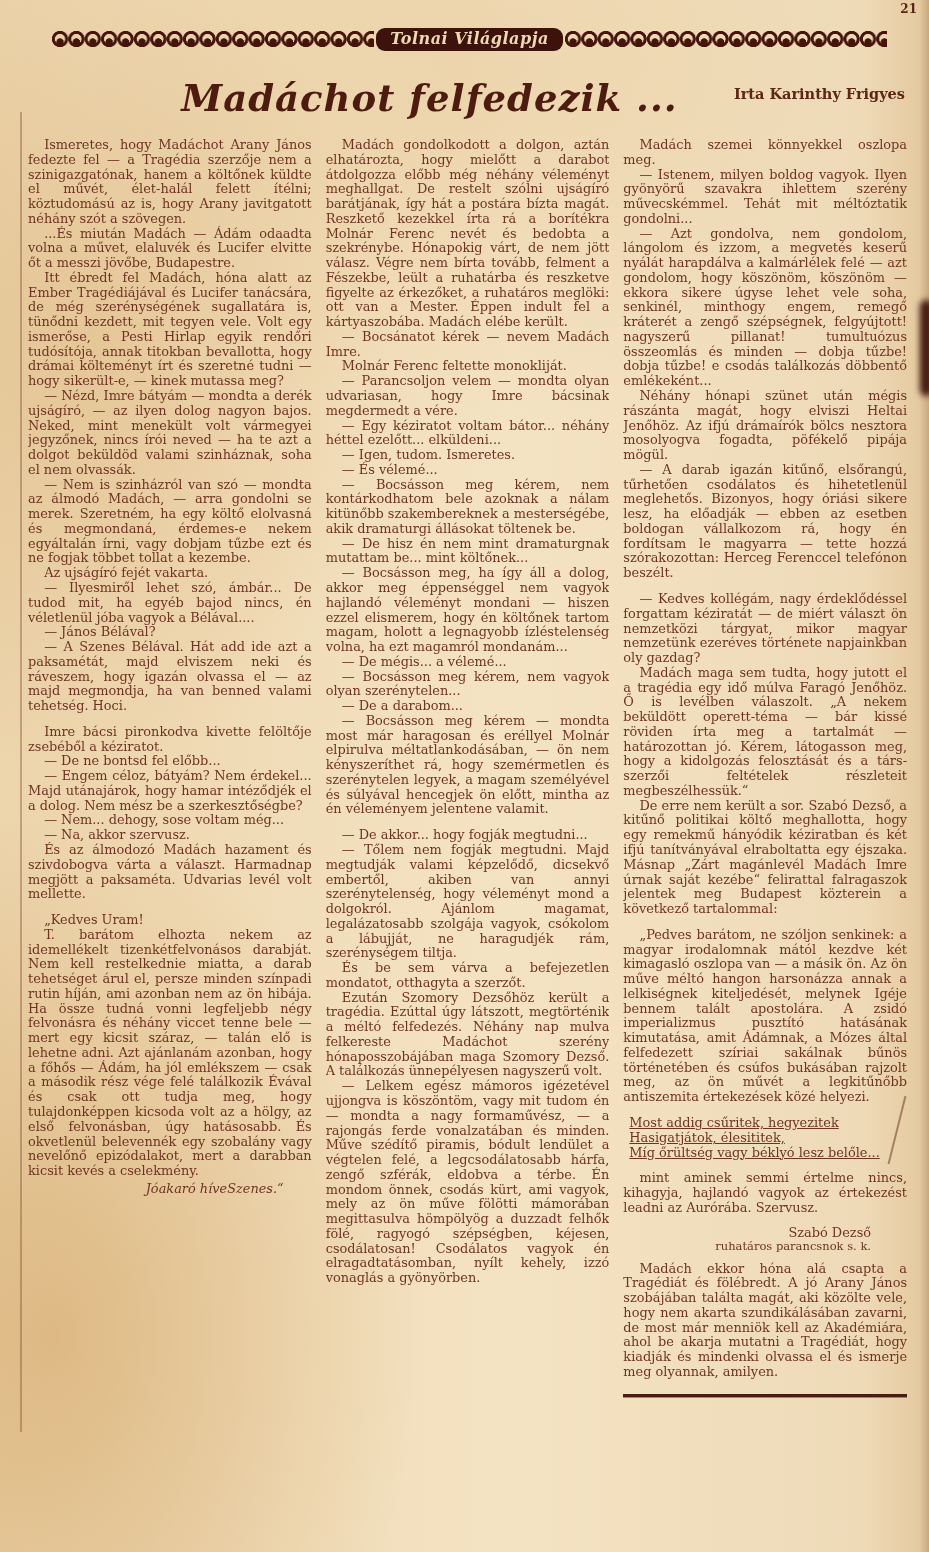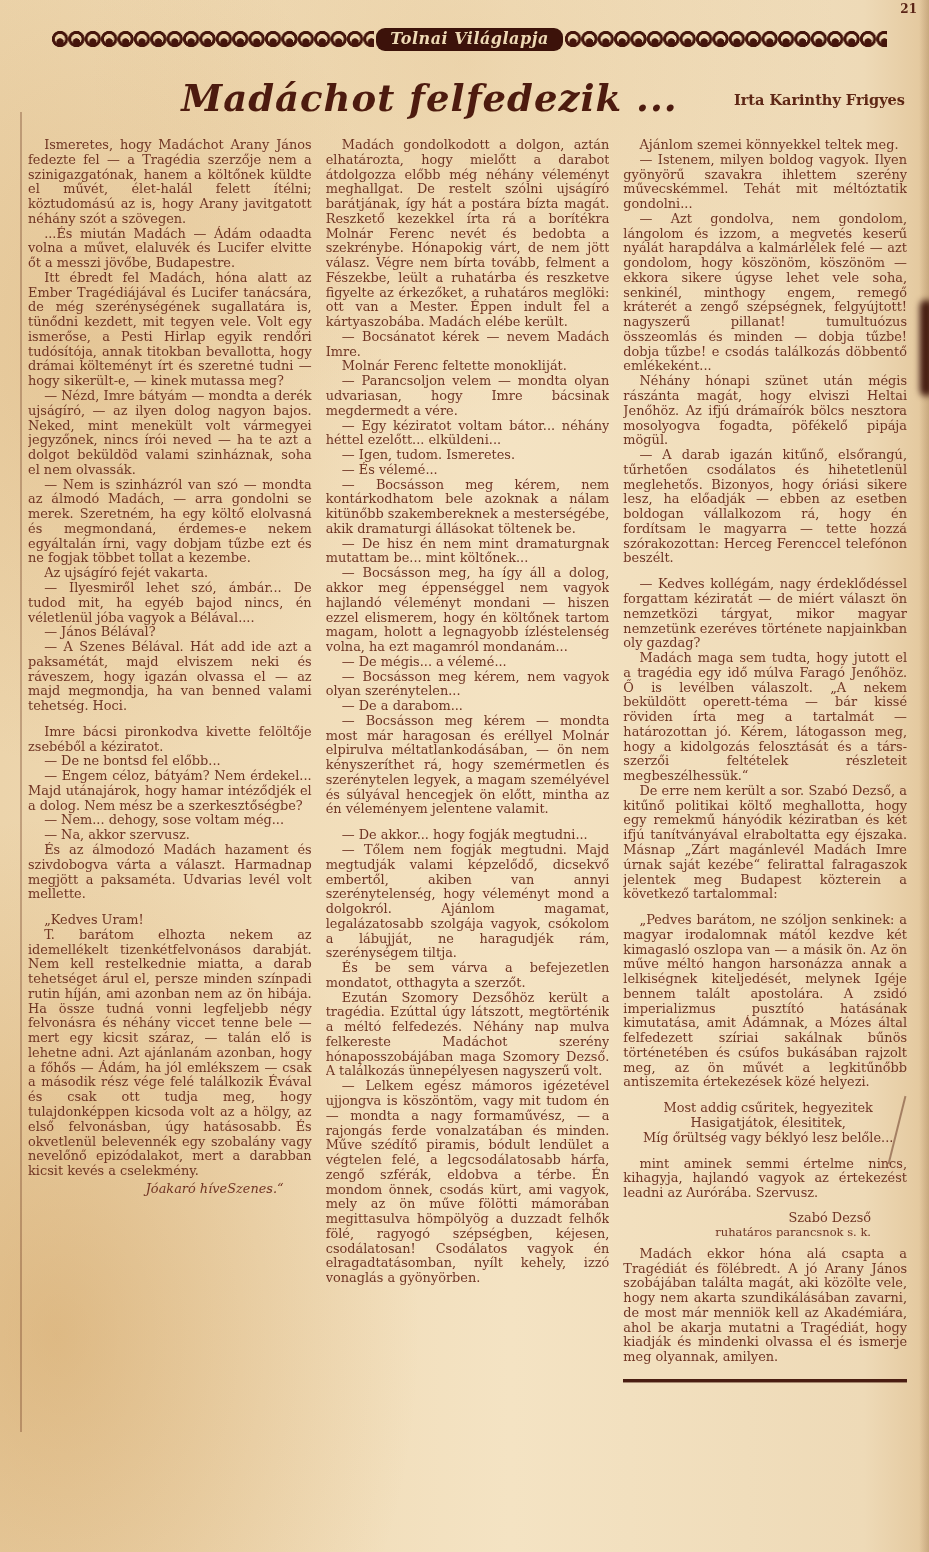--- a/index.html
+++ b/index.html
@@ -42,33 +42,33 @@
   }
   .title-row{position:relative;margin-top:25px;height:48px;}
   .article-title{
     position:absolute;left:0;right:0;text-align:center;
     transform:translateX(-35px);
     margin:0;
     font-size:37px;font-style:italic;font-weight:bold;
     letter-spacing:1px;color:#4d1b0f;
   }
   .byline{
-    position:absolute;right:24px;bottom:16px;
+    position:absolute;right:24px;bottom:22px;
     font-size:14.5px;font-weight:bold;color:#5e2715;text-align:right;
   }
   .columns{
     display:flex;gap:14px;
     padding:14px 22px 0 28px;
   }
   .col{flex:1;min-width:0;font-size:12.9px;line-height:1.145;overflow:hidden;height:1430px;}
   .p{margin:0;text-indent:1.25em;text-align:justify;}
   .mt{margin-top:11px;}
   .mt2{margin-top:8px;}
   .sig-row{display:flex;justify-content:flex-end;padding:3px 28px 0 22px;font-style:italic;}
-  .verse{margin:11px 0 0 6px;white-space:pre-line;text-align:center;}
+  .verse{margin:11px 0 0 6px;white-space:pre-line;text-align:left;text-decoration:underline;}
   .sigblock{margin-top:10px;text-align:right;padding-right:36px;}
   .sigblock .sub{font-size:11.5px;padding-right:-10px;}
   .rule{margin-top:14px;height:3px;background:#4a1d12;box-shadow:0 1px 0 rgba(74,29,18,0.45);}
   .edge-blob{
     position:absolute;right:-5px;top:300px;width:14px;height:96px;
     background:#3b120c;border-radius:6px;filter:blur(3px);
   }
   .edge-shade{
     position:absolute;right:0;top:0;width:10px;height:1552px;
     background:linear-gradient(90deg, rgba(120,80,40,0), rgba(120,80,40,0.25));
@@ -138,21 +138,21 @@
         <p class="p">— Bocsásson meg kérem, nem vagyok olyan szerénytelen...</p>
         <p class="p">— De a darabom...</p>
         <p class="p">— Bocsásson meg kérem — mondta most már haragosan és eréllyel Molnár elpirulva méltatlankodásában, — ön nem kényszeríthet rá, hogy szemérmetlen és szerénytelen legyek, a magam személyével és súlyával hencegjek ön előtt, mintha az én véleményem jelentene valamit.</p>
         <p class="p mt">— De akkor... hogy fogják megtudni...</p>
         <p class="p">— Tőlem nem fogják megtudni. Majd megtudják valami képzelődő, dicsekvő embertől, akiben van annyi szerénytelenség, hogy véleményt mond a dolgokról. Ajánlom magamat, legalázatosabb szolgája vagyok, csókolom a lábujját, ne haragudjék rám, szerénységem tiltja.</p>
         <p class="p">És be sem várva a befejezetlen mondatot, otthagyta a szerzőt.</p>
         <p class="p">Ezután Szomory Dezsőhöz került a tragédia. Ezúttal úgy látszott, megtörténik a méltó felfedezés. Néhány nap mulva felkereste Madáchot szerény hónaposszobájában maga Szomory Dezső. A találkozás ünnepélyesen nagyszerű volt.</p>
         <p class="p">— Lelkem egész mámoros igézetével ujjongva is köszöntöm, vagy mit tudom én — mondta a nagy formaművész, — a rajongás ferde vonalzatában és minden. Műve szédítő piramis, bódult lendület a végtelen felé, a legcsodálatosabb hárfa, zengő szférák, eldobva a térbe. Én mondom önnek, csodás kürt, ami vagyok, mely az ön műve fölötti mámorában megittasulva hömpölyög a duzzadt felhők fölé, ragyogó szépségben, kéjesen, csodálatosan! Csodálatos vagyok én elragadtatásomban, nyílt kehely, izzó vonaglás a gyönyörben.</p>
       </div>
     <div class="col">
-        <p class="p">Ajánlom szemei könnyekkel teltek meg.</p>
+        <p class="p">Madách szemei könnyekkel oszlopa meg.</p>
         <p class="p">— Istenem, milyen boldog vagyok. Ilyen gyönyörű szavakra ihlettem szerény művecskémmel. Tehát mit méltóztatik gondolni...</p>
         <p class="p">— Azt gondolva, nem gondolom, lángolom és izzom, a megvetés keserű nyálát harapdálva a kalmárlélek felé — azt gondolom, hogy köszönöm, köszönöm — ekkora sikere úgyse lehet vele soha, senkinél, minthogy engem, remegő kráterét a zengő szépségnek, felgyújtott! nagyszerű pillanat! tumultuózus összeomlás és minden — dobja tűzbe! dobja tűzbe! e csodás találkozás döbbentő emlékeként...</p>
         <p class="p">Néhány hónapi szünet után mégis rászánta magát, hogy elviszi Heltai Jenőhöz. Az ifjú drámaírók bölcs nesztora mosolyogva fogadta, pöfékelő pipája mögül.</p>
         <p class="p">— A darab igazán kitűnő, elsőrangú, tűrhetően csodálatos és hihetetlenül meglehetős. Bizonyos, hogy óriási sikere lesz, ha előadják — ebben az esetben boldogan vállalkozom rá, hogy én fordítsam le magyarra — tette hozzá szórakozottan: Herceg Ferenccel telefónon beszélt.</p>
         <p class="p mt">— Kedves kollégám, nagy érdeklődéssel forgattam kéziratát — de miért választ ön nemzetközi tárgyat, mikor magyar nemzetünk ezeréves története napjainkban oly gazdag?</p>
         <p class="p">Madách maga sem tudta, hogy jutott el a tragédia egy idő múlva Faragó Jenőhöz. Ő is levélben válaszolt. „A nekem beküldött operett-téma — bár kissé röviden írta meg a tartalmát — határozottan jó. Kérem, látogasson meg, hogy a kidolgozás felosztását és a társ-szerzői feltételek részleteit megbeszélhessük.“</p>
         <p class="p">De erre nem került a sor. Szabó Dezső, a kitűnő politikai költő meghallotta, hogy egy remekmű hányódik kéziratban és két ifjú tanítványával elraboltatta egy éjszaka. Másnap „Zárt magánlevél Madách Imre úrnak saját kezébe“ felirattal falragaszok jelentek meg Budapest közterein a következő tartalommal:</p>
         <p class="p mt">„Pedves barátom, ne szóljon senkinek: a magyar irodalomnak mától kezdve két kimagasló oszlopa van — a másik ön. Az ön műve méltó hangon harsonázza annak a lelkiségnek kiteljedését, melynek Igéje bennem talált apostolára. A zsidó imperializmus pusztító hatásának kimutatása, amit Ádámnak, a Mózes által felfedezett szíriai sakálnak bűnös történetében és csúfos bukásában rajzolt meg, az ön művét a legkitűnőbb antiszemita értekezések közé helyezi.</p>
         <div class="verse">Most addig csűritek, hegyezitek
 Hasigatjátok, élesititek,

